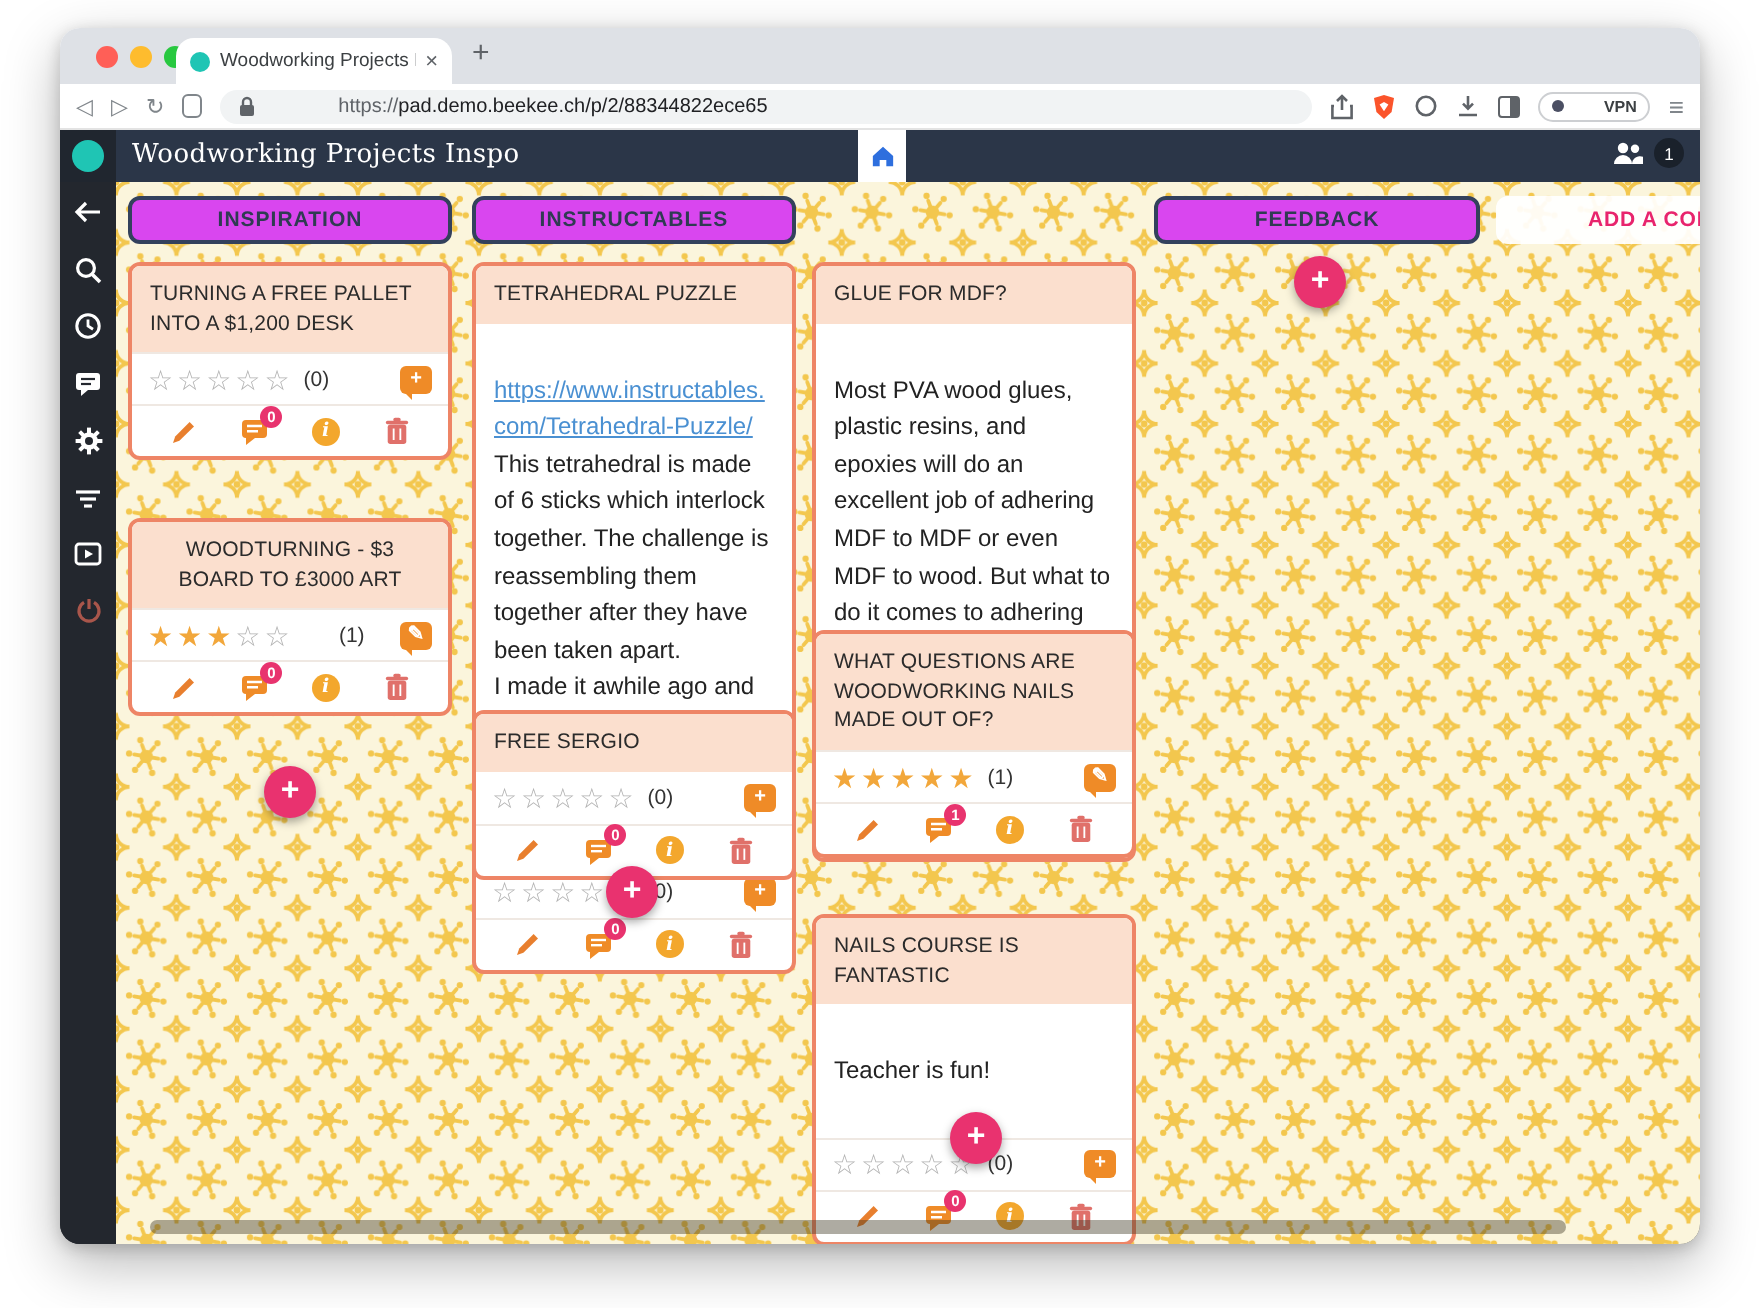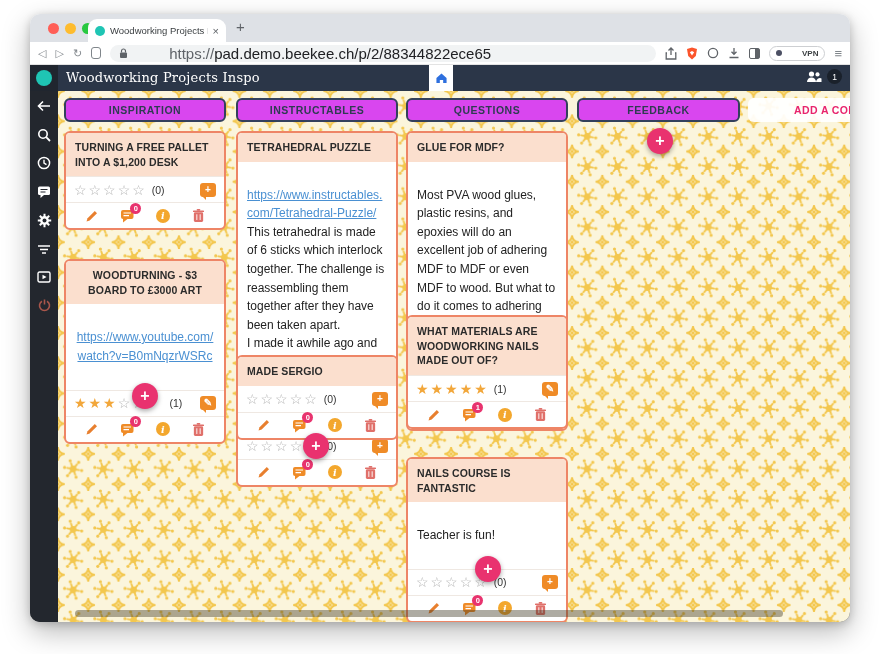--- a/index.html
+++ b/index.html
@@ -21,21 +21,21 @@
   .favicon { width:10px; height:10px; border-radius:50%; background:#1fc5b4; flex:0 0 auto; }
   .tab-title { font-size:9.5px; color:#3c4043; white-space:nowrap; overflow:hidden; flex:1; }
   .tab-close { font-size:11px; color:#5f6368; flex:0 0 auto; }
   .newtab { position:absolute; left:206px; top:4px; font-size:15px; color:#5f6368; }
 
   .urlrow { position:absolute; left:0; top:28px; width:100%; height:23px; background:#fff;
             border-bottom:1px solid #e3e3e3; display:flex; align-items:center; padding:0 8px; gap:9px; }
   .navg { font-size:11px; color:#80868b; }
   .urlpill { flex:1; height:17px; background:#f1f3f4; border-radius:9px; display:flex;
              align-items:center; padding:0 9px; gap:5px; min-width:0; }
-  .urltext { font-size:15px; color:#5f6368; white-space:nowrap; overflow:hidden;padding-left:36px; }
+  .urltext { font-size:10px; color:#5f6368; white-space:nowrap; overflow:hidden;padding-left:36px; }
   .urltext b { color:#202124; font-weight:normal; }
   .vpnpill { height:15px; border:1px solid #cdcfd2; border-radius:8px; display:flex;
              align-items:center; gap:20px; padding:0 6px; }
   .vpnpill .dot { width:6px; height:6px; border-radius:50%; background:#4b4f63; }
   .vpnpill span { font-size:8px; font-weight:bold; color:#3c4043; }
   .sideicon { width:11px; height:11px; border:1.4px solid #5f6368; border-radius:2px; position:relative; }
   .sideicon::after { content:""; position:absolute; right:0; top:0; width:4px; height:100%; background:#5f6368; }
 
   
   .app { position:absolute; left:0; top:51px; width:100%; height:557px; background:#23272e; }
@@ -66,21 +66,21 @@
   .colhead { position:absolute; top:7px; left:0; width:162px; height:24px; background:#d946ef;
              border:2px solid #33415c; border-radius:6px; display:flex; align-items:center;
              justify-content:center; font-size:10.5px; font-weight:bold; color:#2f3b52;
              letter-spacing:.5px; }
   .addcol { position:absolute; left:690px; top:7px; width:220px; height:24px;
             background:rgba(255,255,255,.93); border-radius:6px; display:flex; align-items:center;
             padding-left:46px; font-size:10.5px; font-weight:bold; color:#e8246d; letter-spacing:.4px; }
 
   .card { position:absolute; left:0; width:162px; background:#fff; border:2px solid #ee8566;
           border-radius:6px; overflow:hidden; }
-  .card-h { background:#fbdfce; padding:7px 9px; font-size:10.5px; font-weight:bold;
+  .card-h { background:#fbdfce; padding:7px 9px; font-size:10.5px; font-weight:normal;
             color:#2b2b2b; line-height:1.4; letter-spacing:.1px; }
   .card-b { padding:24px 9px; font-size:12px; color:#222; line-height:1.55; white-space:pre-line; }
   .link { color:#4a90d2; text-decoration:underline; word-break:break-all; cursor:pointer; }
   .card-r { border-top:1px solid #efe8e2; padding:4px 8px; display:flex; align-items:center; height:26px; }
   .stars-filled { color:#f2a73b; font-size:14px; letter-spacing:2px; }
   .stars-empty { color:#b3b3b3; font-size:14px; letter-spacing:2px; }
   .rcount { font-size:10.5px; color:#333; margin-left:5px; flex:1; }
   .bubble-btn { position:relative; width:16px; height:14px; background:#ef8b27; border-radius:3px;
                 color:#fff; font-size:10px; font-weight:bold; display:flex; align-items:center;
                 justify-content:center; line-height:1; }
@@ -315,21 +315,20 @@
                     <line x1="5.2" y1="6.2" x2="5.2" y2="12.3"></line>
                     <line x1="8.8" y1="6.2" x2="8.8" y2="12.3"></line>
                   </g>
                 </svg>
             </span>
           </div>
         </div>
 
         <div class="card" style="top:168px;text-align:center;">
           <div class="card-h">WOODTURNING - $3 BOARD TO £3000 ART</div>
-          <div class="card-b"><a class="link">https://www.youtube.com/watch?v=B0mNqzrWSRc</a></div>
           <div class="card-r">
             <span class="stars-filled">★★★</span>
               <span class="stars-empty">☆☆</span>
             <span class="rcount">(1)</span>
             <span class="bubble-btn">✎</span>
           </div>
           <div class="card-a">
             <span class="act">
               <svg width="14" height="14" viewBox="0 0 14 14">
                   <path d="M1.5 12.5 L2.6 9.3 L9.8 2 L12 4.2 L4.7 11.4 Z" fill="#e87f2e"></path>
@@ -407,21 +406,21 @@
                   <g stroke="#fff" stroke-width="1">
                     <line x1="5.2" y1="6.2" x2="5.2" y2="12.3"></line>
                     <line x1="8.8" y1="6.2" x2="8.8" y2="12.3"></line>
                   </g>
                 </svg>
             </span>
           </div>
         </div>
 
         <div class="card" style="top:264px;">
-          <div class="card-h">MADE SERGIO</div>
+          <div class="card-h">FREE SERGIO</div>
           <div class="card-r" style="border-top:none;">
             <span class="stars-filled"></span>
               <span class="stars-empty">☆☆☆☆☆</span>
             <span class="rcount">(0)</span>
             <span class="bubble-btn">+</span>
           </div>
           <div class="card-a">
             <span class="act">
               <svg width="14" height="14" viewBox="0 0 14 14">
                   <path d="M1.5 12.5 L2.6 9.3 L9.8 2 L12 4.2 L4.7 11.4 Z" fill="#e87f2e"></path>
@@ -452,21 +451,20 @@
                   </g>
                 </svg>
             </span>
           </div>
         </div>
 
         <div class="addcard ac2">+</div>
       </div>
 
       <div class="colwrap col3">
-        <div class="colhead">QUESTIONS</div>
 
         <div class="card" style="top:40px;">
           <div class="card-h">GLUE FOR MDF?</div>
           <div class="card-b">Most PVA wood glues, plastic resins, and epoxies will do an excellent job of adhering MDF to MDF or even MDF to wood. But what to do it comes to adhering MDF to another surface (such as drywall)?</div>
           <div class="card-r">
             <span class="stars-filled"></span>
               <span class="stars-empty">☆☆☆☆☆</span>
             <span class="rcount">(0)</span>
             <span class="bubble-btn">+</span>
           </div>
@@ -498,21 +496,21 @@
                   <g stroke="#fff" stroke-width="1">
                     <line x1="5.2" y1="6.2" x2="5.2" y2="12.3"></line>
                     <line x1="8.8" y1="6.2" x2="8.8" y2="12.3"></line>
                   </g>
                 </svg>
             </span>
           </div>
         </div>
 
         <div class="card" style="top:224px;">
-          <div class="card-h">WHAT MATERIALS ARE WOODWORKING NAILS MADE OUT OF?</div>
+          <div class="card-h">WHAT QUESTIONS ARE WOODWORKING NAILS MADE OUT OF?</div>
           <div class="card-r">
             <span class="stars-filled">★★★★★</span>
               <span class="stars-empty"></span>
             <span class="rcount">(1)</span>
             <span class="bubble-btn">✎</span>
           </div>
           <div class="card-a">
             <span class="act">
               <svg width="14" height="14" viewBox="0 0 14 14">
                   <path d="M1.5 12.5 L2.6 9.3 L9.8 2 L12 4.2 L4.7 11.4 Z" fill="#e87f2e"></path>

